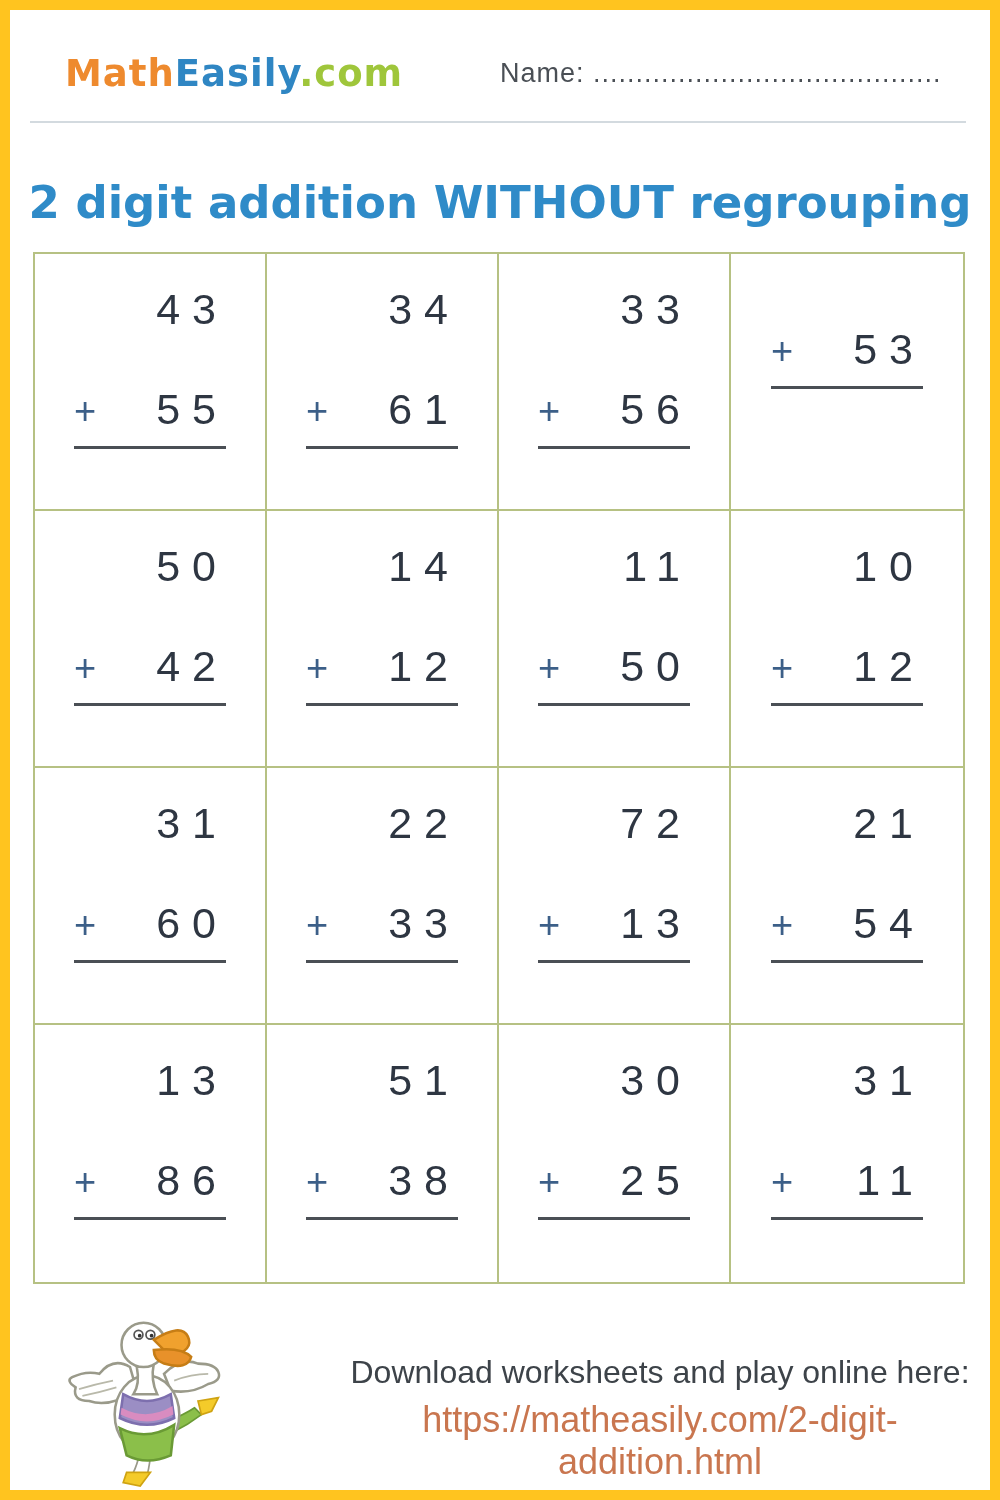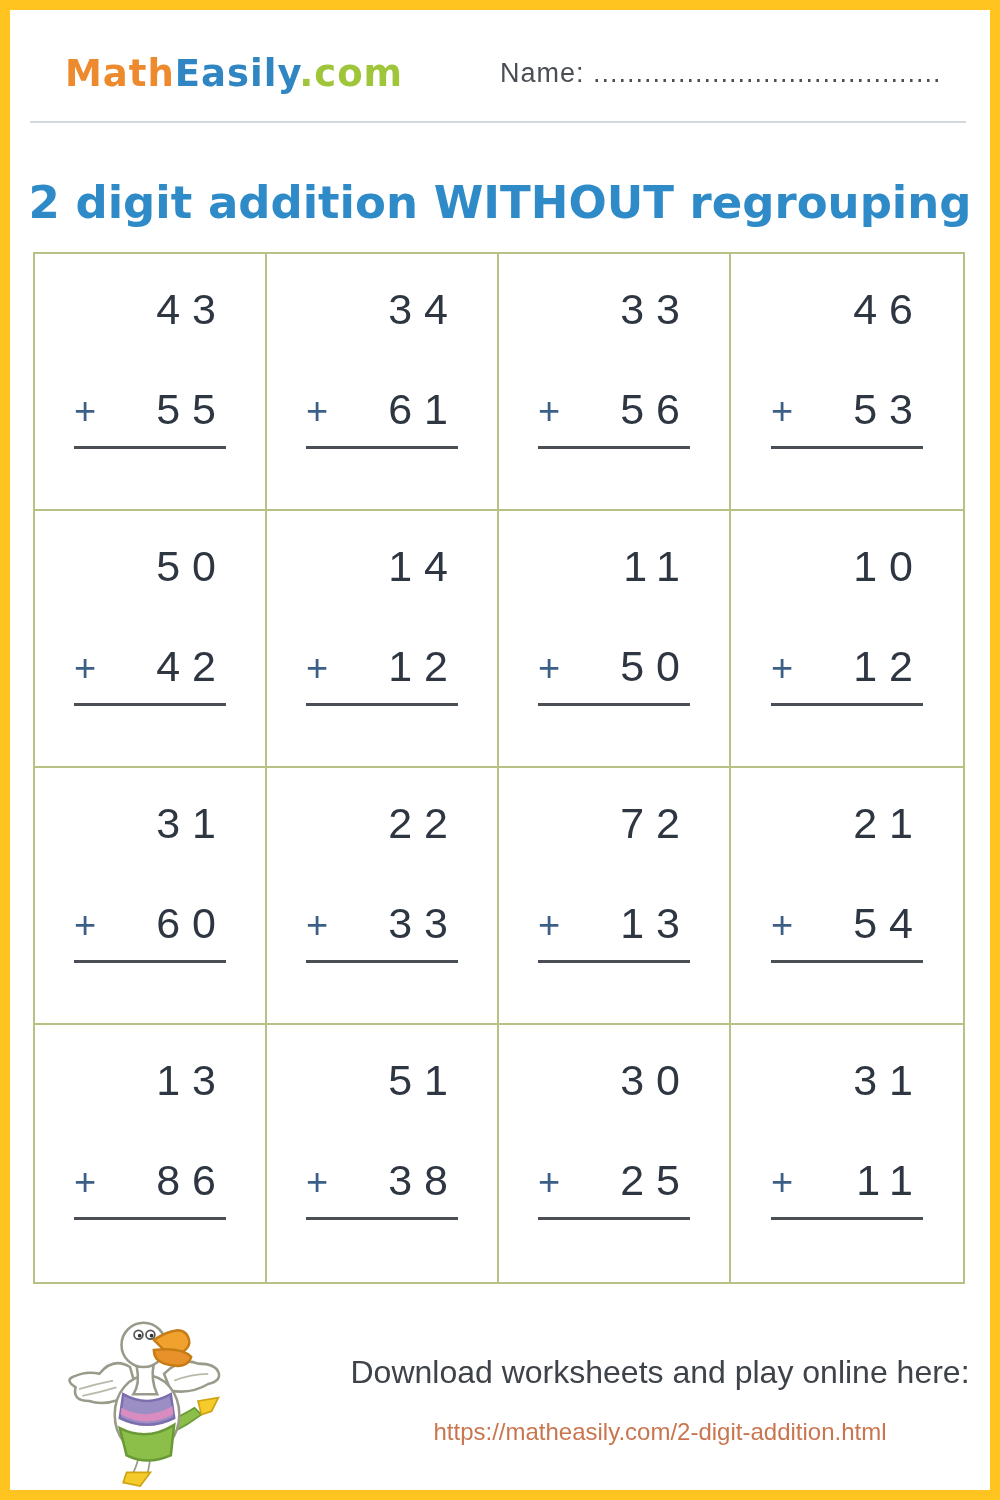--- a/index.html
+++ b/index.html
@@ -85,21 +85,21 @@
   }
   .answer-space { position: absolute; left: 0; top: 165px; width: 100%; height: 90px; }
 
   
   .duck { position: absolute; left: 52px; top: 1305px; width: 170px; height: 172px; }
   .footer-text {
     position: absolute; left: 330px; top: 1344px; width: 640px;
     text-align: center;
   }
   .footer-line1 { font-size: 32px; color: #3D4349; }
-  .footer-url   { font-size: 24px; color: #C9764F; margin-top: 27px; display: inline-block; text-decoration: none; }
+  .footer-url   { font-size: 36px; color: #C9764F; margin-top: 8px; display: inline-block; text-decoration: none; }
 </style>
 </head>
 <body>
 
 <div class="sheet">
 
   <div class="logo">
     <span class="math">Math</span><span class="easily">Easily</span><span class="dotcom">.com</span>
   </div>
 
@@ -141,21 +141,20 @@
           <div class="op-row">
             <span class="plus">+</span>
             <span class="bottom-number">56</span>
           </div>
           <div class="answer-line"></div>
         </div>
         <div class="answer-space"></div>
       </div>
       <div class="cell">
         <div class="prob">
-          <div class="top-row">46</div>
           <div class="op-row">
             <span class="plus">+</span>
             <span class="bottom-number">53</span>
           </div>
           <div class="answer-line"></div>
         </div>
         <div class="answer-space"></div>
       </div>
       <div class="cell">
         <div class="prob">

